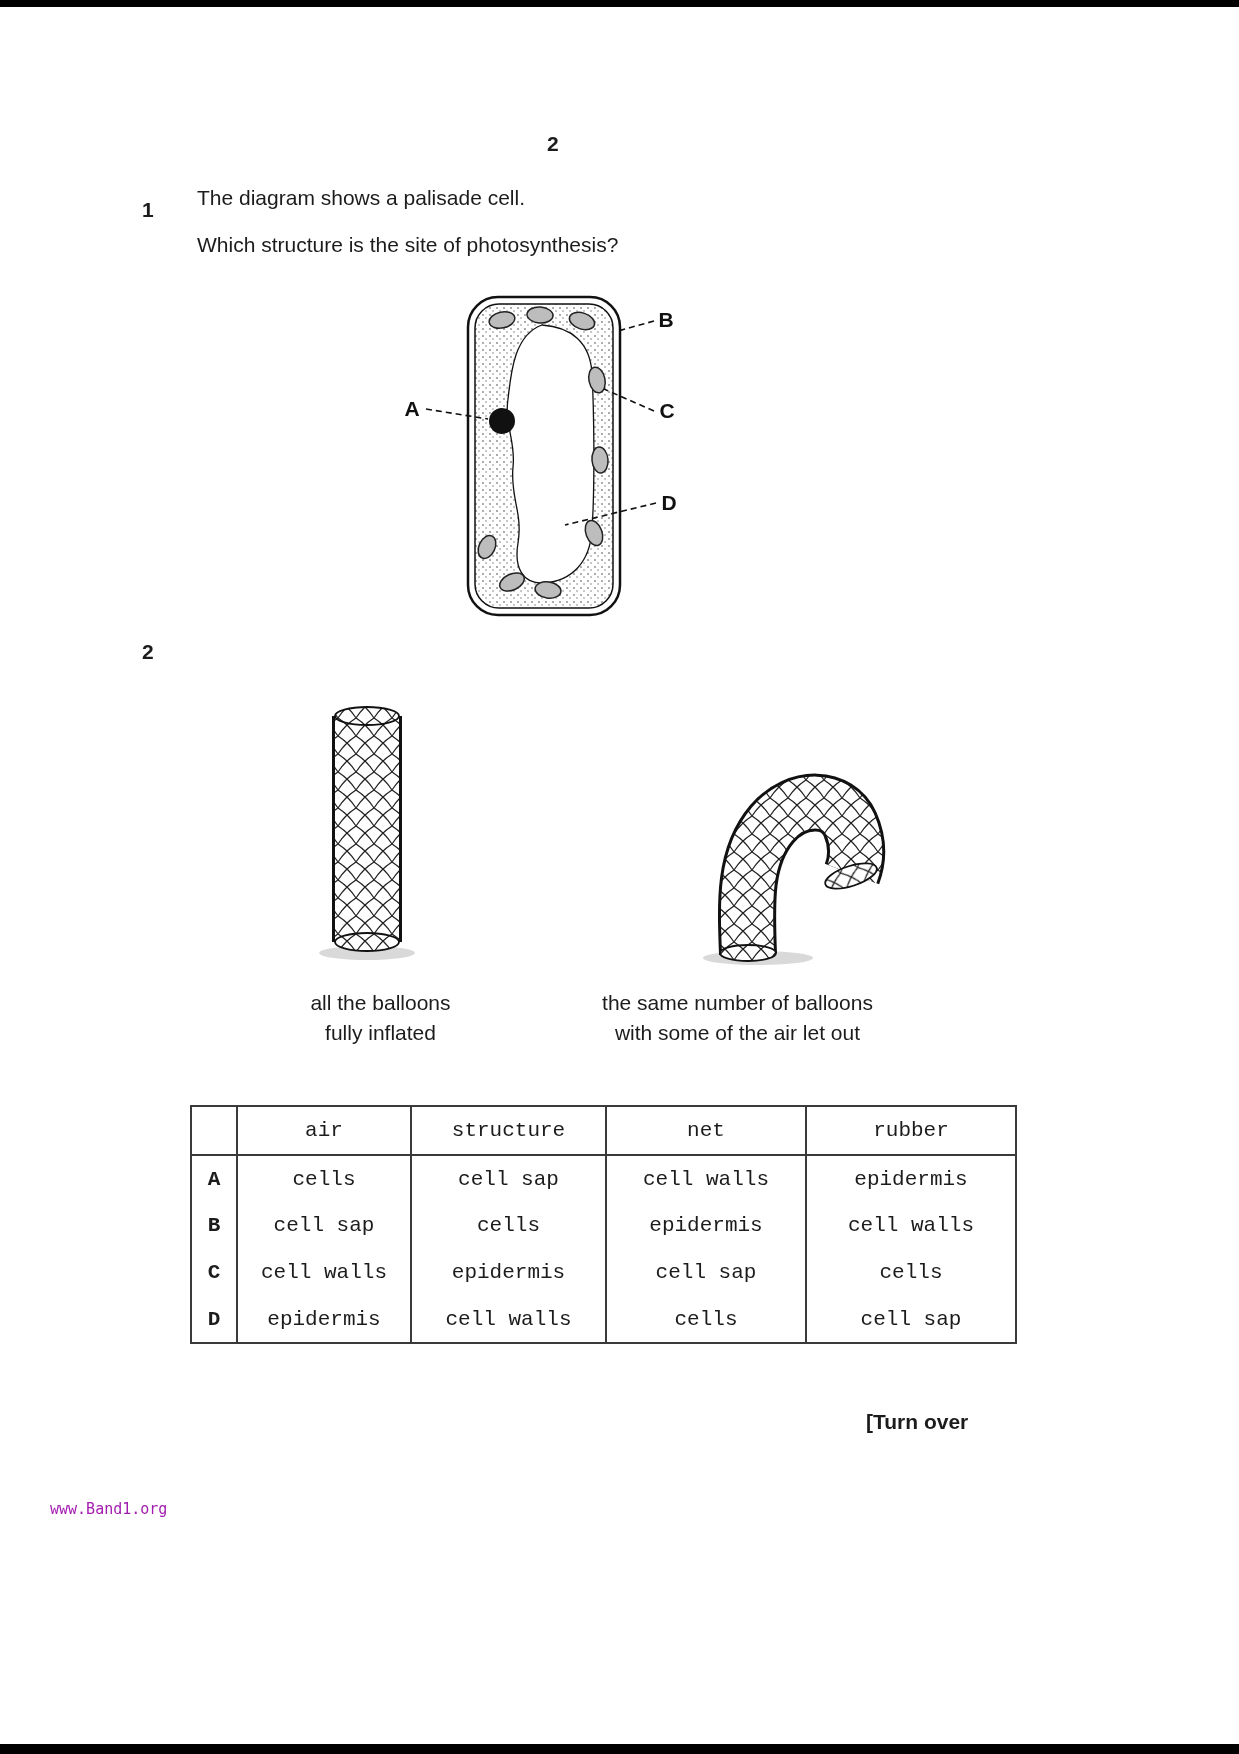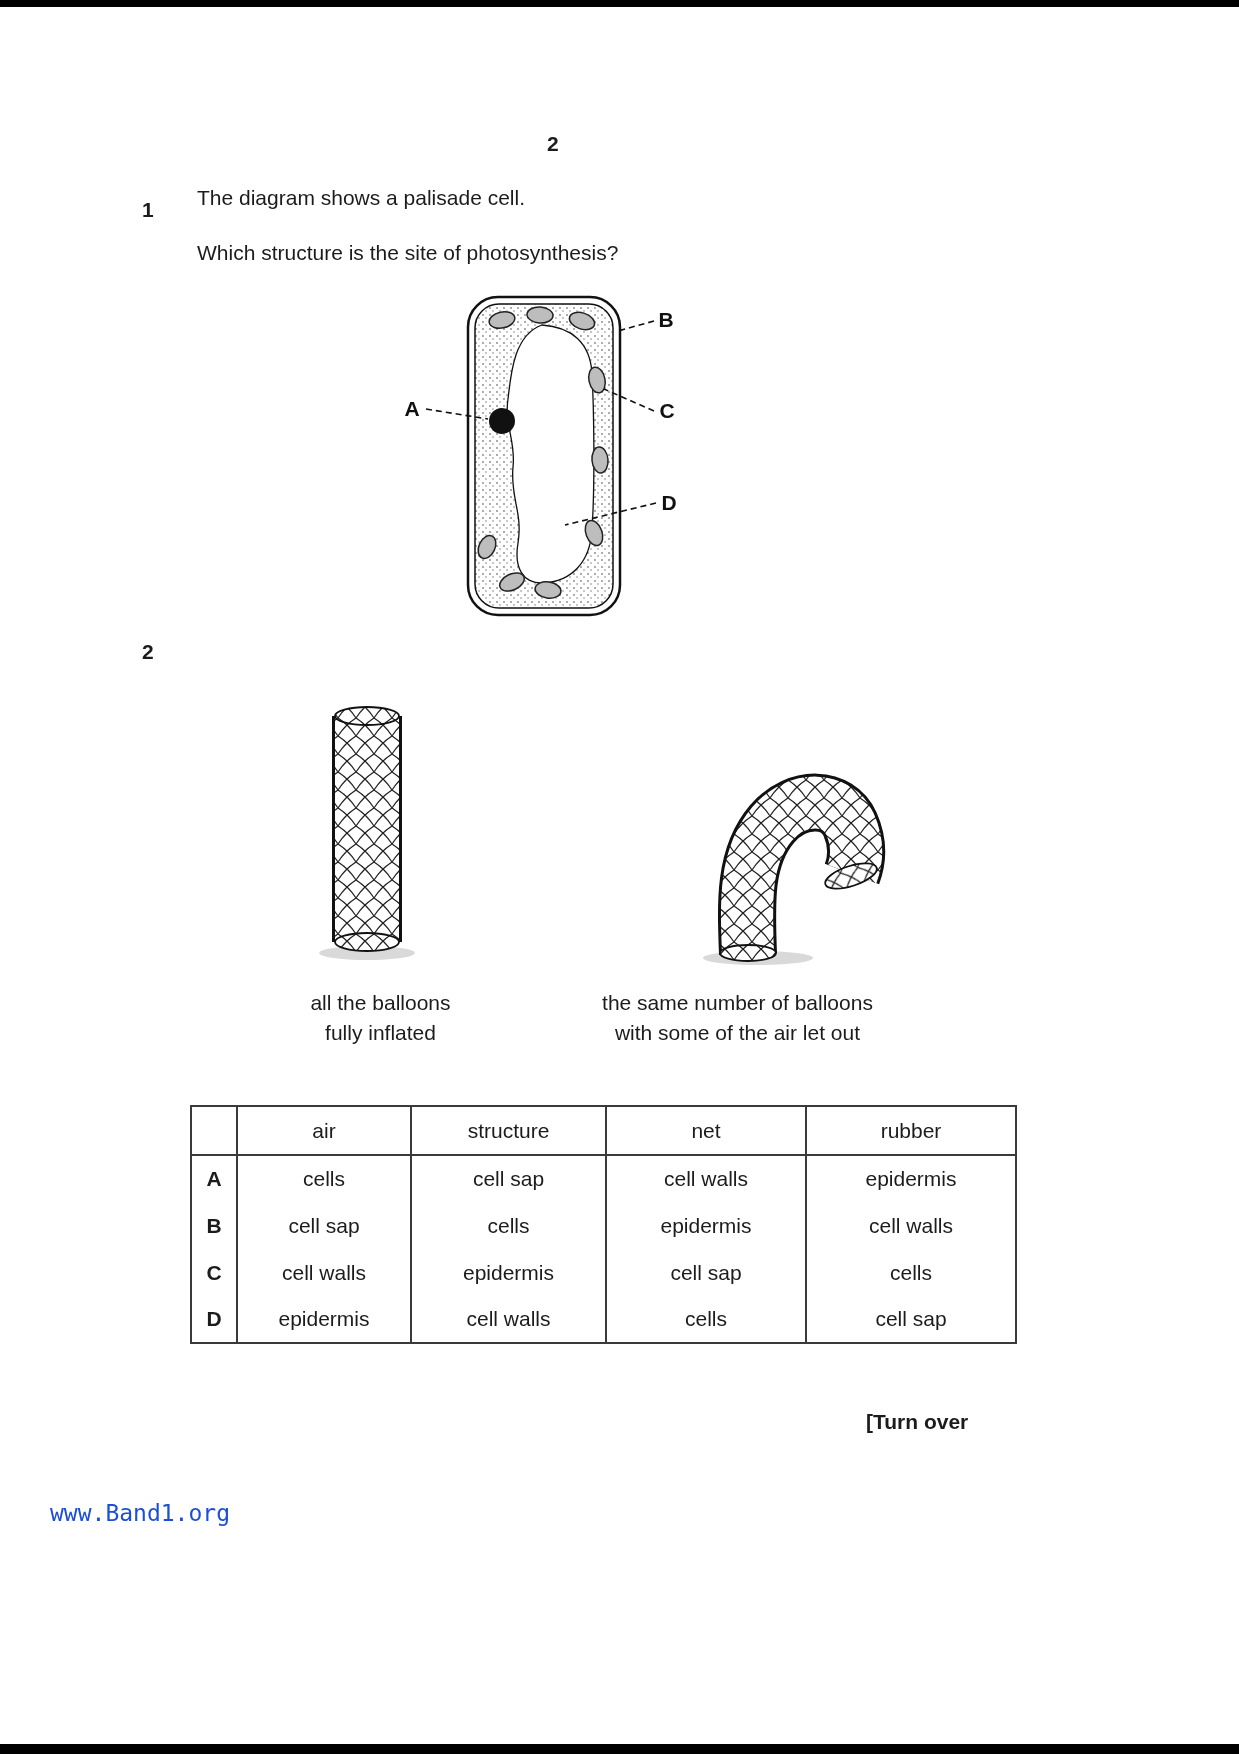--- a/index.html
+++ b/index.html
@@ -9,46 +9,46 @@
     background:#ffffff; font-family:"Liberation Sans", sans-serif;
     color:#1c1c1c; font-size:21px; overflow:hidden;
   }
   .abs { position:absolute; }
   .bold { font-weight:bold; }
   .scan-bar { position:absolute; left:0; width:100%; background:#000; }
   .qnum { font-weight:bold; }
   .qtext { line-height:1.55; }
   .caption { text-align:center; line-height:1.45; }
 
-  table.answer-table { border-collapse:collapse; table-layout:fixed; width:825px; border:2px solid #3a3a3a; }
+  table.answer-table { border-collapse:collapse; table-layout:fixed; width:825px; border:2px solid #3a3a3a;font-family:Liberation Mono, monospace; }
   table.answer-table th, table.answer-table td {
     border-left:2px solid #3a3a3a; border-right:2px solid #3a3a3a;
     text-align:center; vertical-align:middle; font-size:21px; font-weight:normal; padding:0;
   }
   table.answer-table thead th { height:49px; border-bottom:2px solid #3a3a3a; }
   table.answer-table td { height:47px; border-top:none; border-bottom:none; }
   table.answer-table .rowlabel { font-weight:bold; }
 
-  .footer-url { font-family:"DejaVu Sans Mono", monospace; font-size:23px; color:#1d4ed8; }
+  .footer-url { font-family:"DejaVu Sans Mono", monospace; font-size:15px; color:#a21caf; }
   svg text { font-family:"Liberation Sans", sans-serif; }
 </style>
 </head>
 <body>
 
 <div class="page">
 
   <div class="scan-bar" style="top:0; height:7px;"></div>
   <div class="scan-bar" style="bottom:0; height:10px;"></div>
 
   <div class="abs bold" style="left:547px; top:132px;">2</div>
 
   <div class="abs qnum" style="left:142px; top:198px;">1</div>
   <div class="abs" style="left:197px; top:182px; width:820px;">
     <div class="qtext">The diagram shows a palisade cell.</div>
-    <div class="qtext" style="margin-top:22px;">Which structure is the site of photosynthesis?</div>
+    <div class="qtext" style="margin-top:14px;">Which structure is the site of photosynthesis?</div>
   </div>
 
   <svg class="abs" style="left:390px; top:285px;" width="300" height="340" viewBox="0 0 300 340">
     <defs>
       <pattern id="stipple" width="7" height="7" patternUnits="userSpaceOnUse">
         <rect width="7" height="7" fill="#ffffff"></rect>
         <circle cx="2" cy="2" r="0.8" fill="#444"></circle>
         <circle cx="5" cy="5" r="0.7" fill="#666"></circle>
       </pattern>
     </defs>

